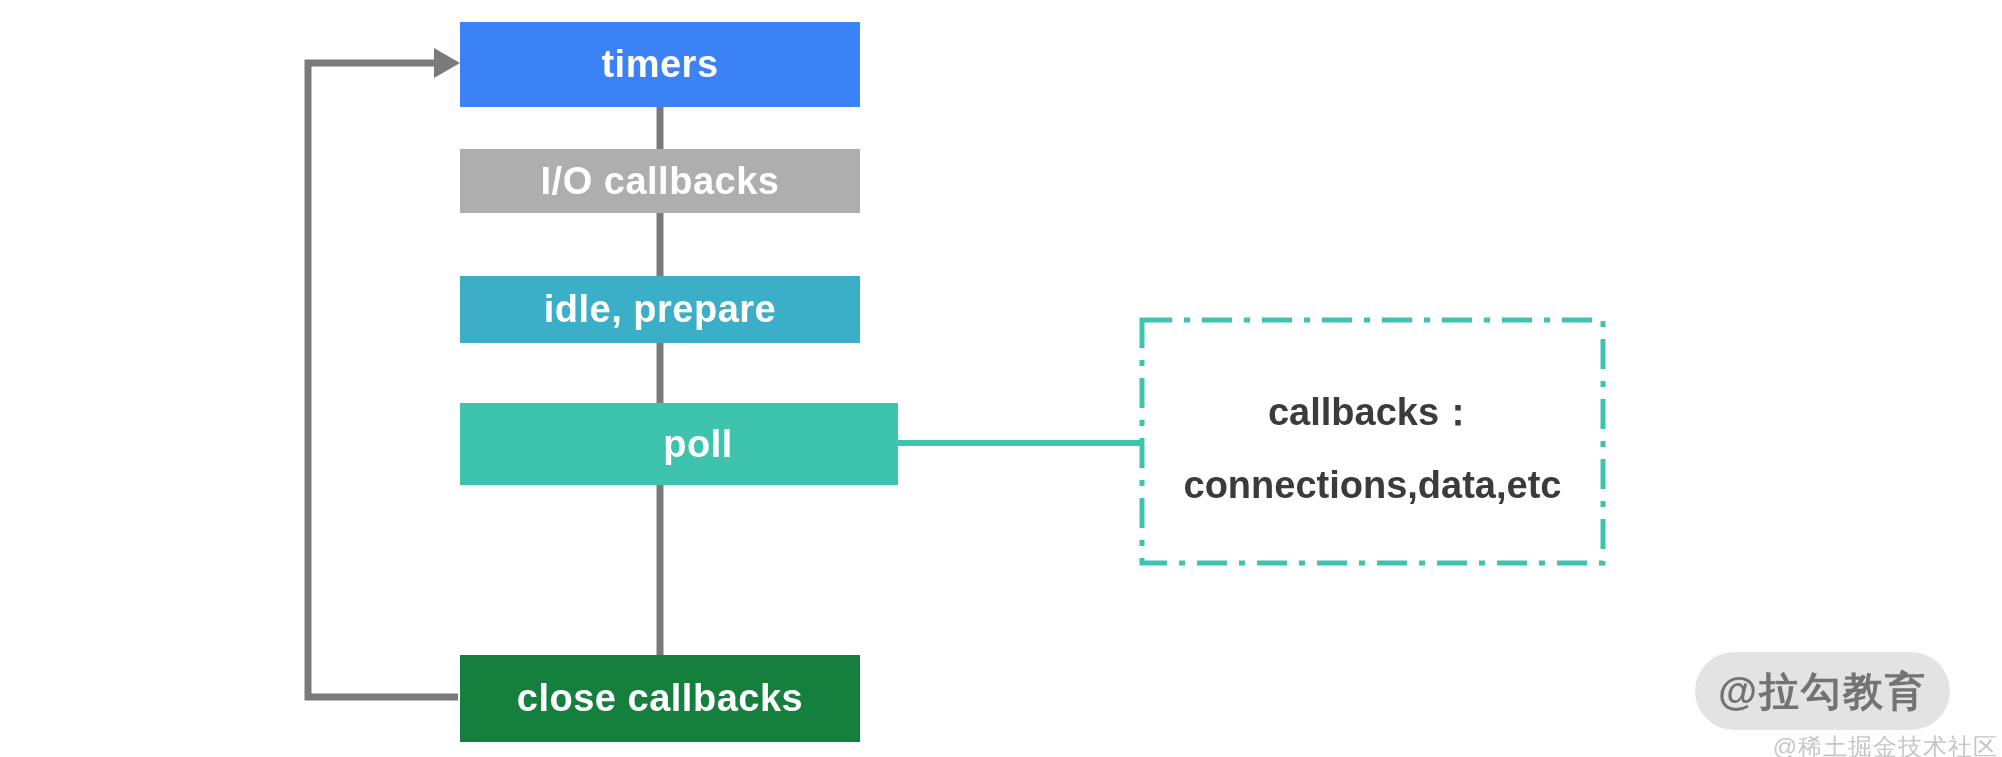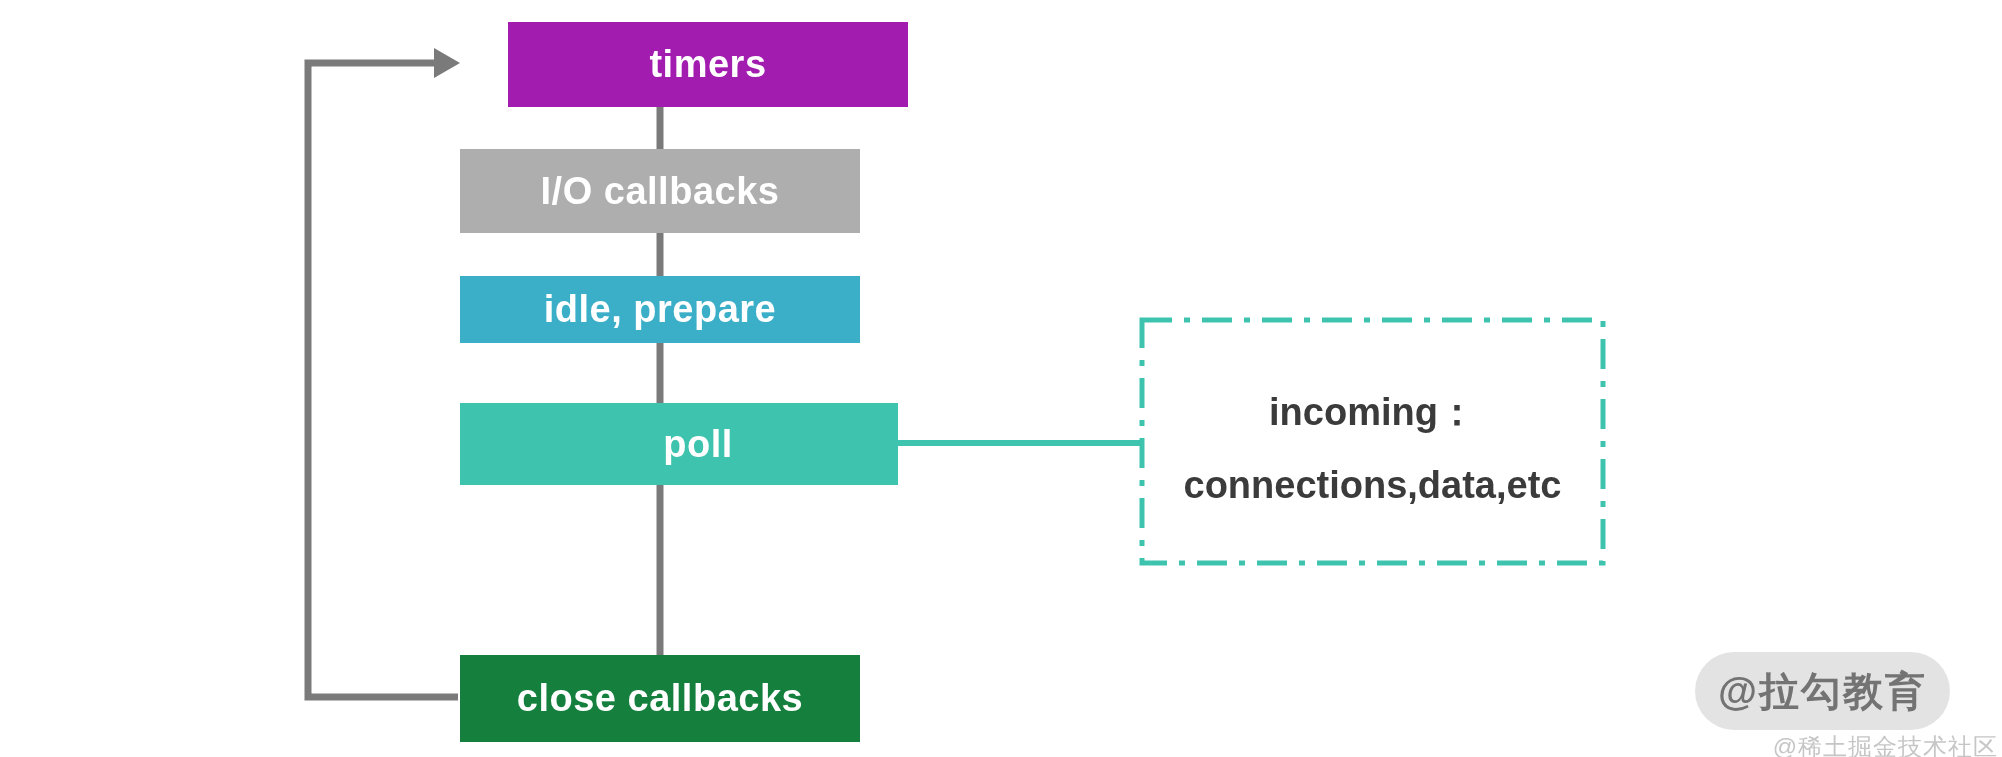--- a/index.html
+++ b/index.html
@@ -28,21 +28,21 @@
     width: 400px;
     display: flex;
     align-items: center;
     justify-content: center;
     color: #ffffff;
     font-size: 38px;
     font-weight: bold;
     letter-spacing: 0.5px;
   }
   .phase-timers          { top: 22px;  height: 85px; }
-  .phase-io-callbacks    { top: 149px; height: 84px; }
+  .phase-io-callbacks    { top: 149px; height: 64px; }
   .phase-idle-prepare    { top: 276px; height: 67px; }
   .phase-poll            { top: 403px; height: 82px; }
   .phase-check           { top: 528px; height: 85px; }
   .phase-close-callbacks { top: 655px; height: 87px; }
   .note {
     position: absolute;
     left: 1140px;
     top: 318px;
     width: 465px;
     height: 247px;
@@ -94,33 +94,33 @@
 
     <polyline points="458,697 308,697 308,63 438,63" fill="none" stroke="#7a7a7a" stroke-width="7" stroke-linejoin="miter"></polyline>
     <polygon points="460,63 434,48 434,78" fill="#7a7a7a"></polygon>
 
     <line x1="1140" y1="443" x2="884" y2="443" stroke="#3ec3ae" stroke-width="6"></line>
     <polygon points="862,443 888,430 888,456" fill="#3ec3ae"></polygon>
 
     <rect x="1142" y="320" width="461" height="243" fill="none" stroke="#3ec3ae" stroke-width="5" stroke-dasharray="30 12 6 12"></rect>
   </svg>
 
-  <div class="phase phase-timers" style="background-color: #a21caf; margin-left: 48px;">timers</div>
+  <div class="phase phase-timers" style="background-color: #3b82f6;">timers</div>
 
   <div class="phase phase-io-callbacks" style="background-color: rgb(174, 174, 174);">I/O callbacks</div>
 
   <div class="phase phase-idle-prepare" style="background-color: rgb(59, 174, 200);">idle, prepare</div>
 
   <div class="phase phase-poll" style="background-color: rgb(62, 195, 174); padding-left: 38px;">poll</div>
 
 
   <div class="phase phase-close-callbacks" style="background-color: #15803d;">close callbacks</div>
 
   <div class="note">
-    <div>incoming：</div>
+    <div>callbacks：</div>
     <div>connections,data,etc</div>
   </div>
 
   <div class="wm-badge">@拉勾教育</div>
 
   <div class="wm-credit">@稀土掘金技术社区</div>
 
 </div>
 
 </body></html>

